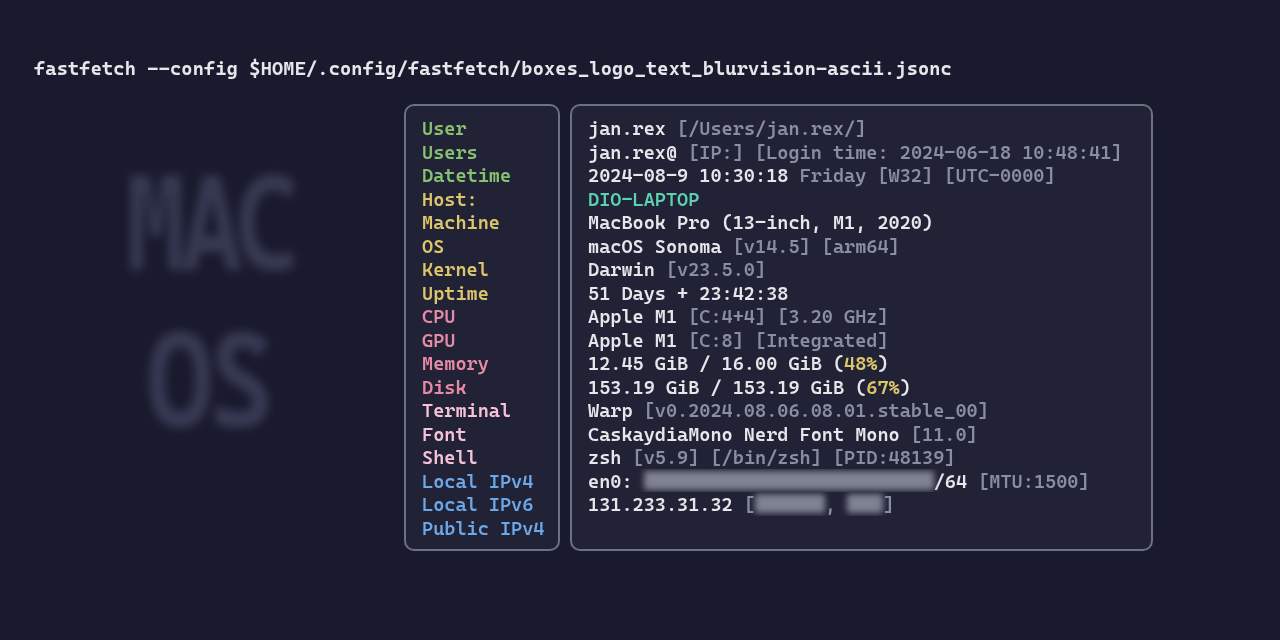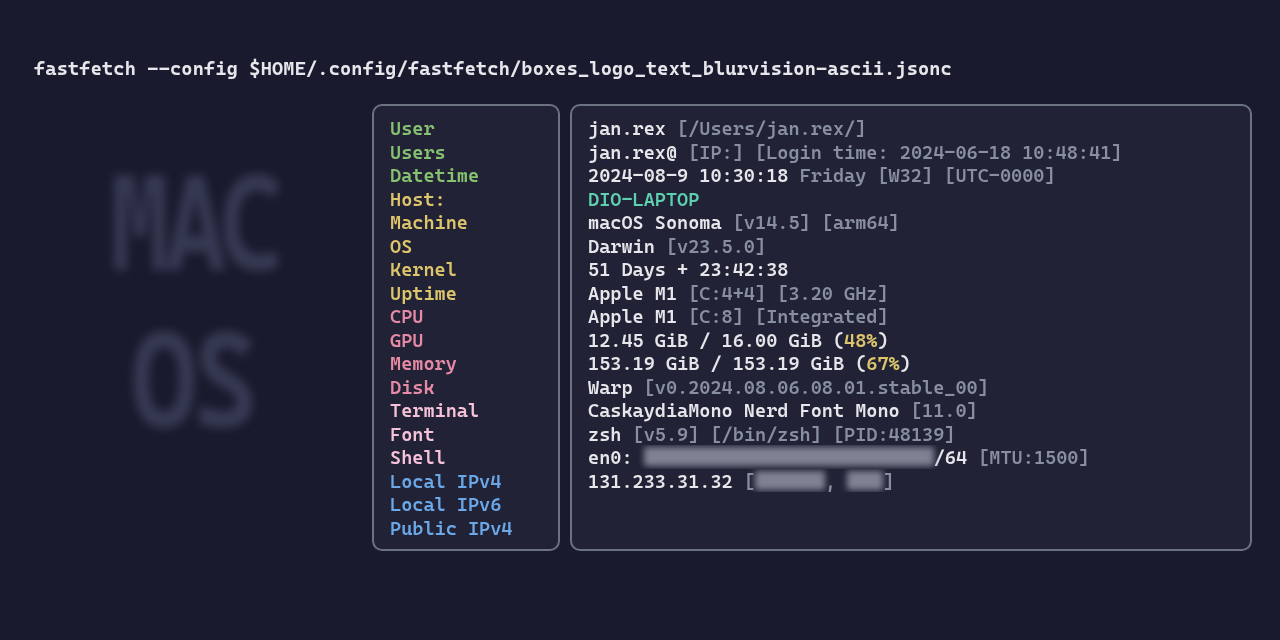--- a/index.html
+++ b/index.html
@@ -20,22 +20,22 @@
   html,body{margin:0;padding:0;width:1280px;height:640px;background:var(--bg);overflow:hidden;}
   body{font-family:ui-monospace,'Cascadia Mono','SF Mono',Menlo,Consolas,monospace;font-size:19px;line-height:1.27;color:var(--fg);font-weight:600;}
   .wrap{padding:56px 28px 10px 28px;}
   .cmd{color:var(--white);margin:0 0 24px 6px;font-weight:700;letter-spacing:0.2px;}
   .main{display:flex;gap:16px;align-items:flex-start;}
   .logo{width:360px;height:420px;display:flex;flex-direction:column;align-items:center;justify-content:flex-start;padding-top:36px;color:#3a3d57;filter:blur(5px);opacity:0.9;}
   .logo .l1{font-size:130px;font-weight:900;letter-spacing:-8px;transform:scaleY(1.05) scaleX(0.82);}
   .logo .l2{font-size:130px;font-weight:900;letter-spacing:-6px;transform:scaleY(1.05) scaleX(0.88);margin-top:-8px;}
   .panels{display:flex;gap:10px;}
   .box{border:2px solid var(--border);border-radius:10px;background:var(--panel);padding:10px 14px 10px 16px;}
-  .keys{width:188px;display:flex;flex-direction:column;}
-  .vals{width:682px;display:flex;flex-direction:column;}
+  .keys{width:156px;display:flex;flex-direction:column;}
+  .vals{width:583px;display:flex;flex-direction:column;}
   .row{height:23.5px;white-space:nowrap;overflow:hidden;}
   .kgreen{color:var(--green);}
   .kyellow{color:var(--yellow);}
   .kpink{color:var(--pink);}
   .klpink{color:var(--lightpink);}
   .kblue{color:var(--blue);}
   .vwhite{color:var(--white);}
   .vdim{color:var(--dim);}
   .vteal{color:var(--teal);}
   .vyellow{color:var(--yellow);}
@@ -96,20 +96,21 @@
           <span>  </span>
           <span class="vdim">Friday</span>
           <span>  </span>
           <span class="vdim">[W32]</span>
           <span> </span>
           <span class="vdim">[UTC-0000]</span>
         </div>
         <div class="row">
           <span class="vteal">DIO-LAPTOP</span>
         </div>
+        <div class="row vwhite">MacBook Pro (13-inch, M1, 2020)</div>
         <div class="row">
           <span class="vwhite">macOS Sonoma</span>
           <span> </span>
           <span class="vdim">[v14.5]</span>
           <span> </span>
           <span class="vdim">[arm64]</span>
         </div>
         <div class="row">
           <span class="vwhite">Darwin</span>
           <span> </span>

